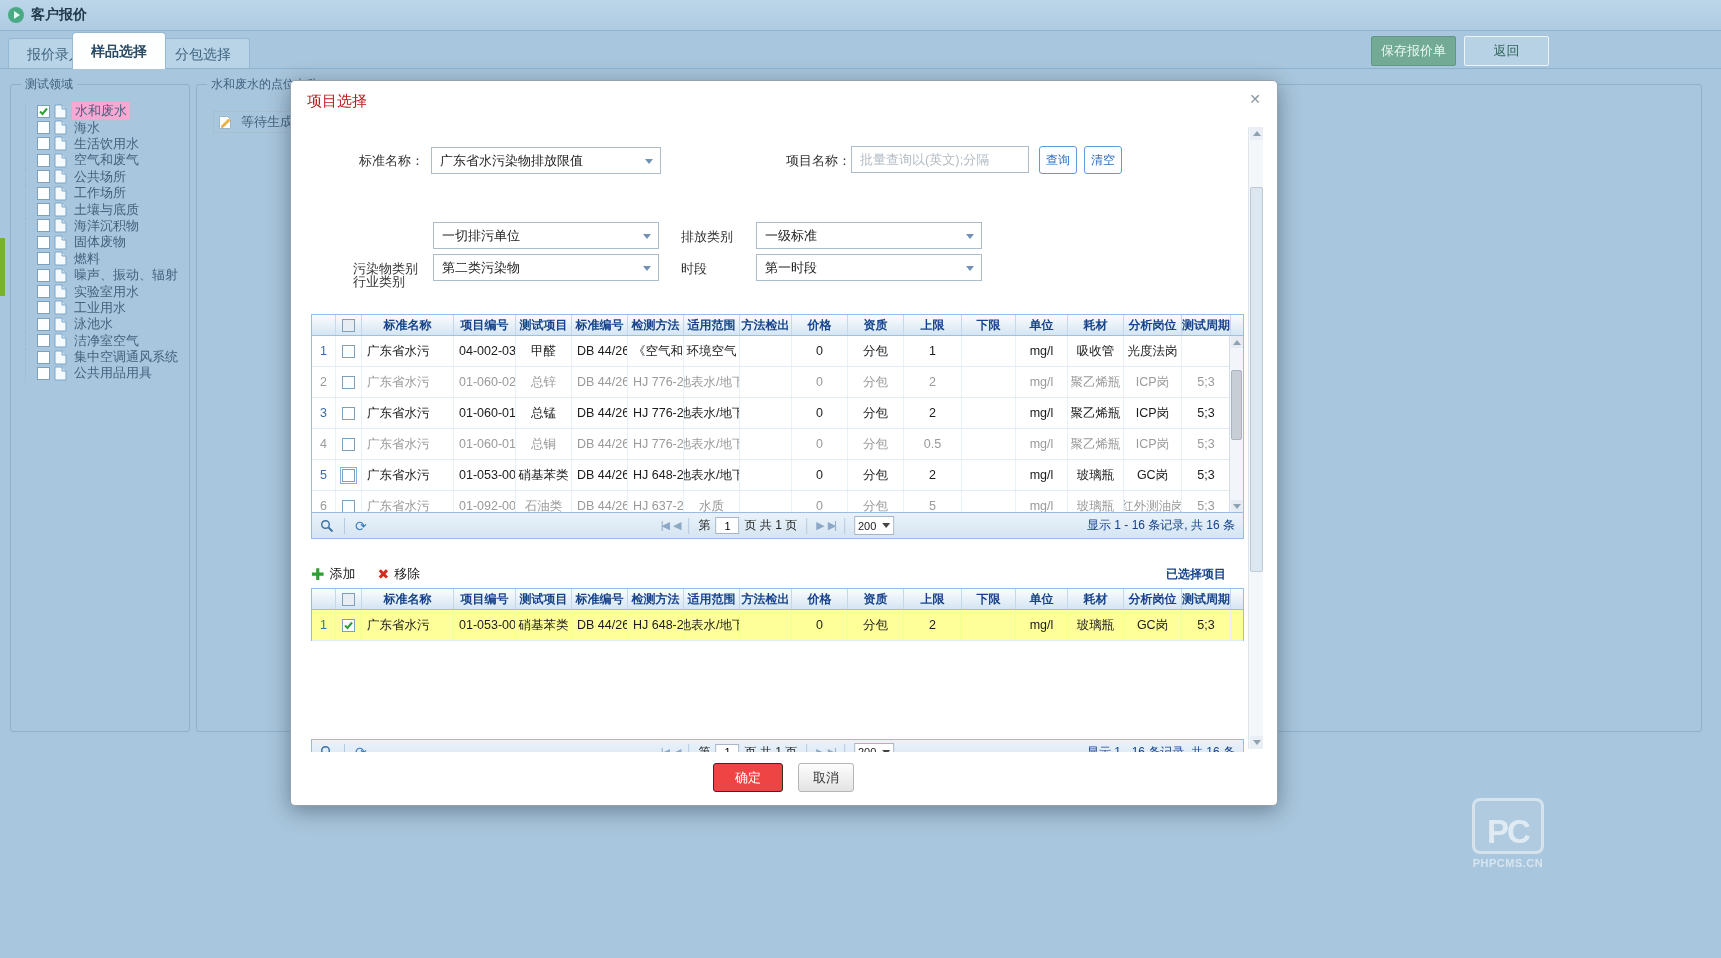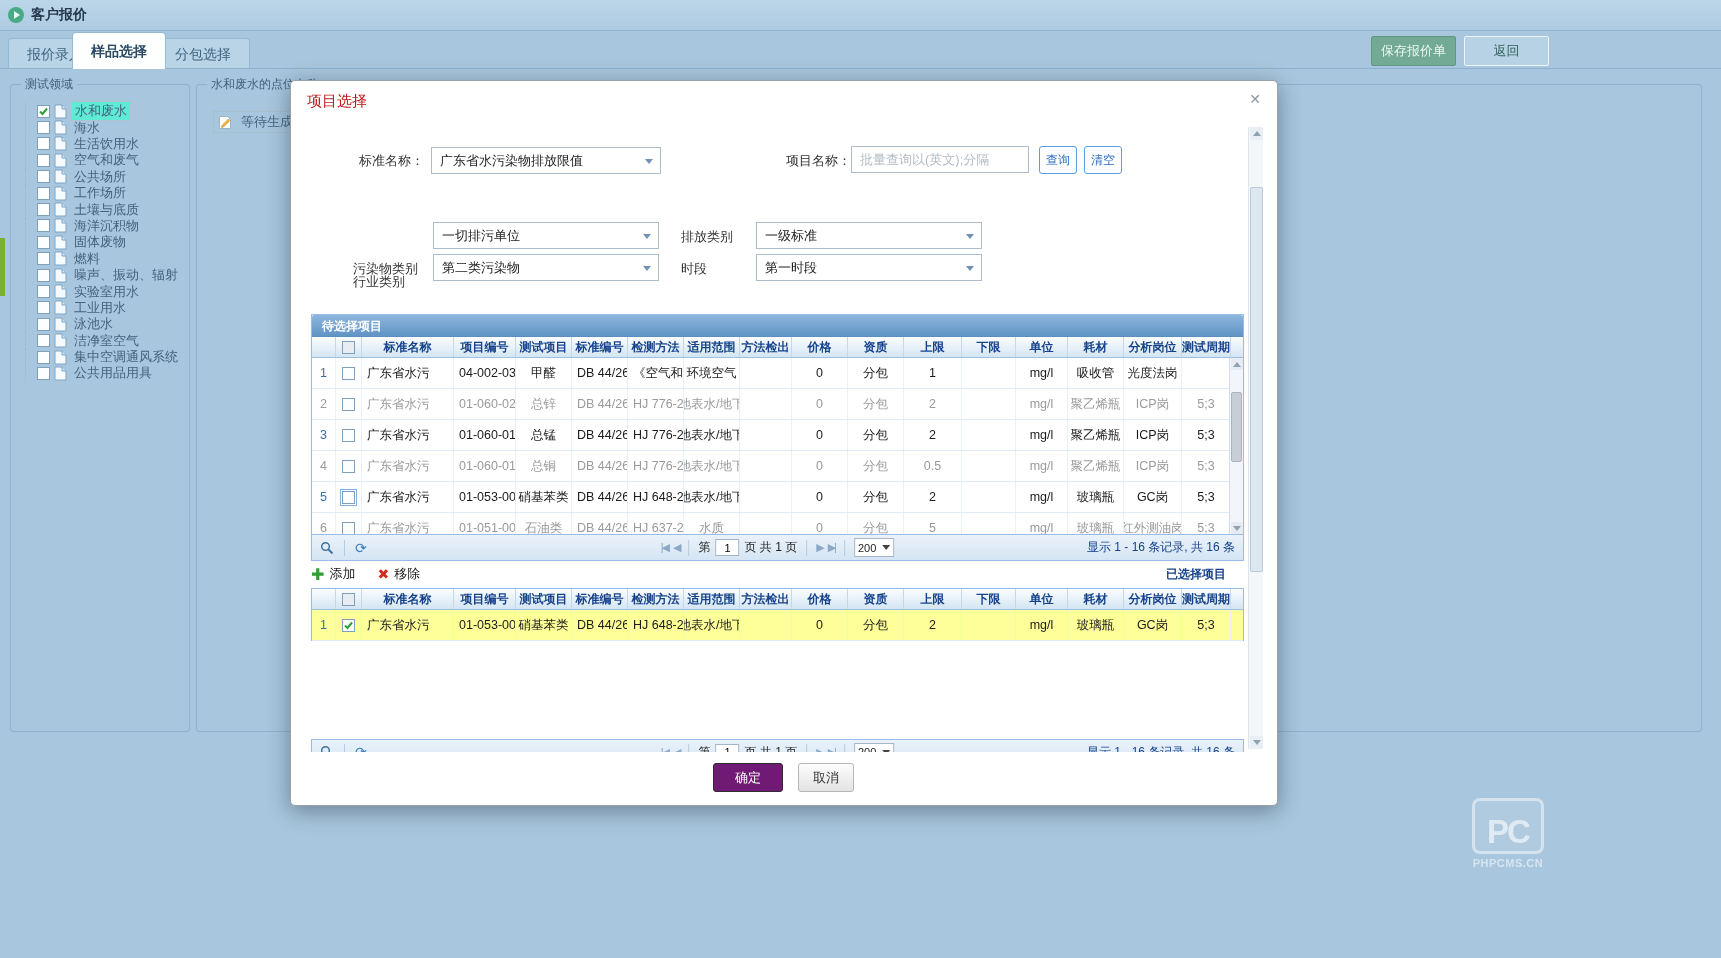--- a/index.html
+++ b/index.html
@@ -37,21 +37,21 @@
   .fs1 { left:10px; top:76px; width:180px; height:656px; }
   .fs2 { left:196px; top:76px; width:1506px; height:656px; }
 
   .tree { padding:4px 0 0 6px; }
   .tree-item { display:flex; align-items:center; height:16.4px; white-space:nowrap; cursor:pointer; }
   .tree-dots { width:12px; height:100%; border-left:1px dotted #9cb8cd; margin-left:4px; }
   .cb { width:13px; height:13px; border:1px solid #7fa0bb; background:#fdfeff; display:inline-flex;
         align-items:center; justify-content:center; margin-right:4px; flex:none; }
   .file-ic { margin-right:4px; flex:none; }
   .tree-label { font-size:13px; color:#45627e; padding:0 3px; }
-  .tree-label.sel { background:#5eead4; border:1px solid #aec2d2; }
+  .tree-label.sel { background:#f9a8d4; border:1px solid #aec2d2; }
 
   .wait-item { position:absolute; left:16px; top:18px; height:22px; border:1px solid #a8bfd0;
                display:inline-flex; align-items:center; padding:0 8px 0 4px; color:#45627e;
                font-size:13px; gap:4px; cursor:pointer; }
 
   
   .modal { position:absolute; left:290px; top:80px; width:988px; height:726px; background:#fff;
            border:1px solid #98a2ab; border-radius:5px; box-shadow:0 5px 22px rgba(30,45,60,.45); z-index:10; }
   .modal-title { position:absolute; left:16px; top:11px; font-size:15px; color:#b91c1c; }
   .modal-close { position:absolute; right:16px; top:10px; font-size:14px; color:#8a98a5; cursor:pointer; }
@@ -129,21 +129,21 @@
   .pager-clip { position:absolute; left:20px; width:933px; height:13px; overflow:hidden; }
 
   
   .sel-toolbar { position:absolute; left:20px; width:933px; height:26px; display:flex; align-items:center; gap:22px; }
   .tool-btn { display:flex; align-items:center; gap:5px; font-size:13px; color:#222; cursor:pointer; }
   .plus-ic { color:#2f9e35; font-size:16px; font-weight:bold; }
   .x-ic { color:#d22c21; font-size:14px; font-weight:bold; }
   .sel-label { position:absolute; right:18px; font-size:12px; font-weight:bold; color:#15428b; }
 
   
-  .btn-ok { position:absolute; left:422px; top:682px; width:70px; height:29px; background:#701a75;
+  .btn-ok { position:absolute; left:422px; top:682px; width:70px; height:29px; background:#ef4444;
             color:#fff; border:1px solid #2e2e2e; border-radius:3px; font-size:13px; cursor:pointer; }
   .btn-cancel { position:absolute; left:507px; top:682px; width:56px; height:29px;
             background:linear-gradient(#fdfdfd,#e3e3e3); color:#333; border:1px solid #b5b5b5;
             border-radius:3px; font-size:13px; cursor:pointer; }
 
   
   .wm { position:absolute; left:1472px; top:798px; text-align:center; }
   .wm-logo { width:72px; height:56px; border:3px solid rgba(255,255,255,.45); border-radius:8px;
              background:rgba(255,255,255,.10); color:rgba(255,255,255,.60); font-size:33px; font-weight:bold;
              display:flex; align-items:flex-end; justify-content:center; letter-spacing:-2px; }
@@ -382,21 +382,20 @@
     <span>第二类污染物</span>
       <span class="caret"></span>
   </div>
   <div class="fd-label" style="left:390px; top:179px;">时段</div>
   <div class="sel-box" style="left:465px; top:173px; width:226px;">
     <span>第一时段</span>
       <span class="caret"></span>
   </div>
 
   <div class="g-wrap" style="top:233px;">
-    <div class="g-title">待选择项目</div>
     <div class="g-head" id="g1-head">
         <div class="g-hcell" style="width:24px"></div>
         <div class="g-hcell" style="width:26px">
           <span class="cb small" style="background:#e7edf3"></span>
         </div>
         <div class="g-hcell" style="width:92px">标准名称</div>
         <div class="g-hcell" style="width:62px">项目编号</div>
         <div class="g-hcell" style="width:56px">测试项目</div>
         <div class="g-hcell" style="width:56px">标准编号</div>
         <div class="g-hcell" style="width:56px">检测方法</div>
@@ -517,21 +516,21 @@
           <div class="g-cell" style="width:56px">玻璃瓶</div>
           <div class="g-cell" style="width:58px">GC岗</div>
           <div class="g-cell" style="width:49px">5;3</div>
         </div>
         <div class="g-row dim">
           <div class="g-cell rownum" style="width:24px">6</div>
           <div class="g-cell" style="width:26px">
             <span class="cb small"></span>
           </div>
           <div class="g-cell left" style="width:92px">广东省水污</div>
-          <div class="g-cell left" style="width:62px">01-051-00</div>
+          <div class="g-cell left" style="width:62px">01-092-00</div>
           <div class="g-cell" style="width:56px">石油类</div>
           <div class="g-cell left" style="width:56px">DB 44/26-</div>
           <div class="g-cell left" style="width:56px">HJ 637-20</div>
           <div class="g-cell" style="width:56px">水质</div>
           <div class="g-cell" style="width:52px"></div>
           <div class="g-cell" style="width:56px">0</div>
           <div class="g-cell" style="width:56px">分包</div>
           <div class="g-cell" style="width:58px">5</div>
           <div class="g-cell" style="width:54px"></div>
           <div class="g-cell" style="width:52px">mg/l</div>

